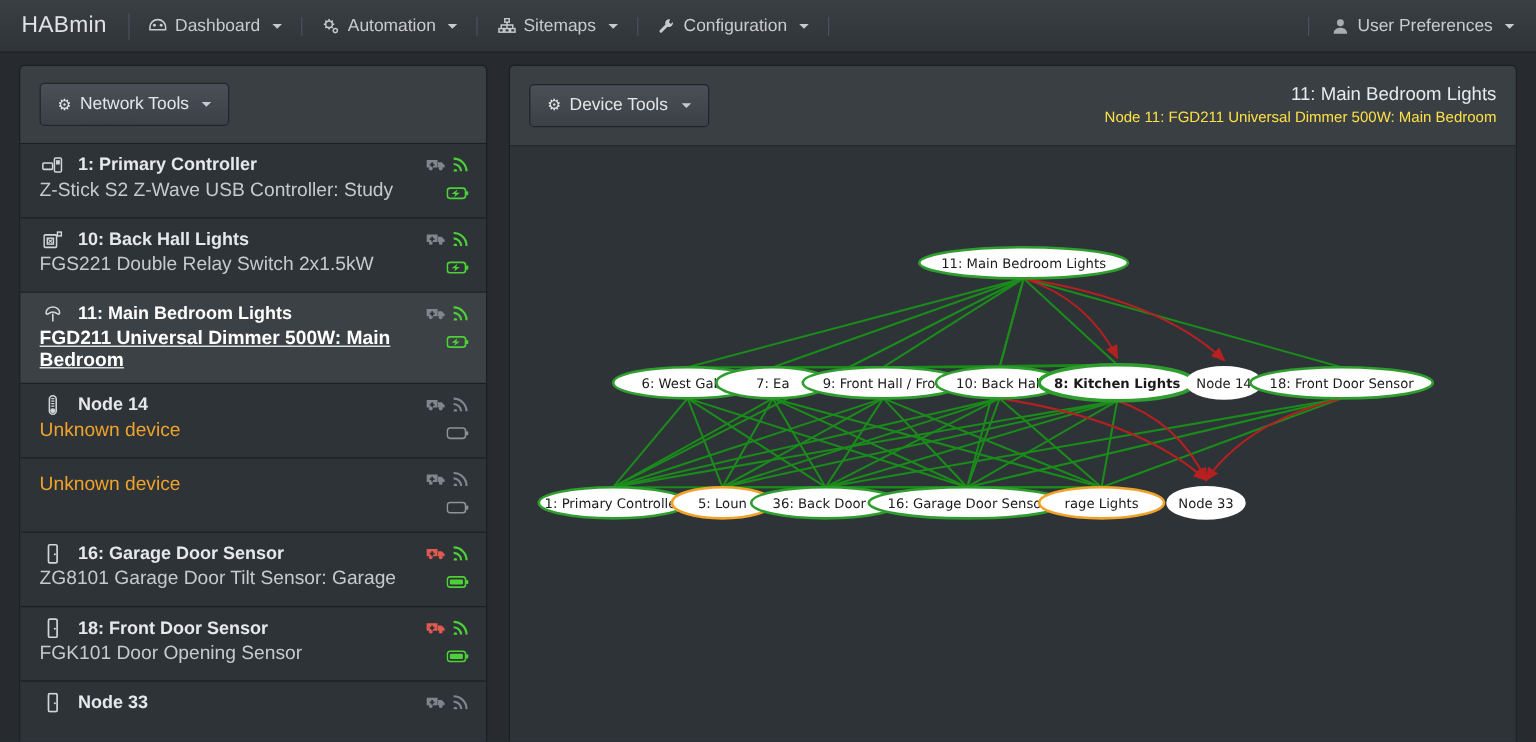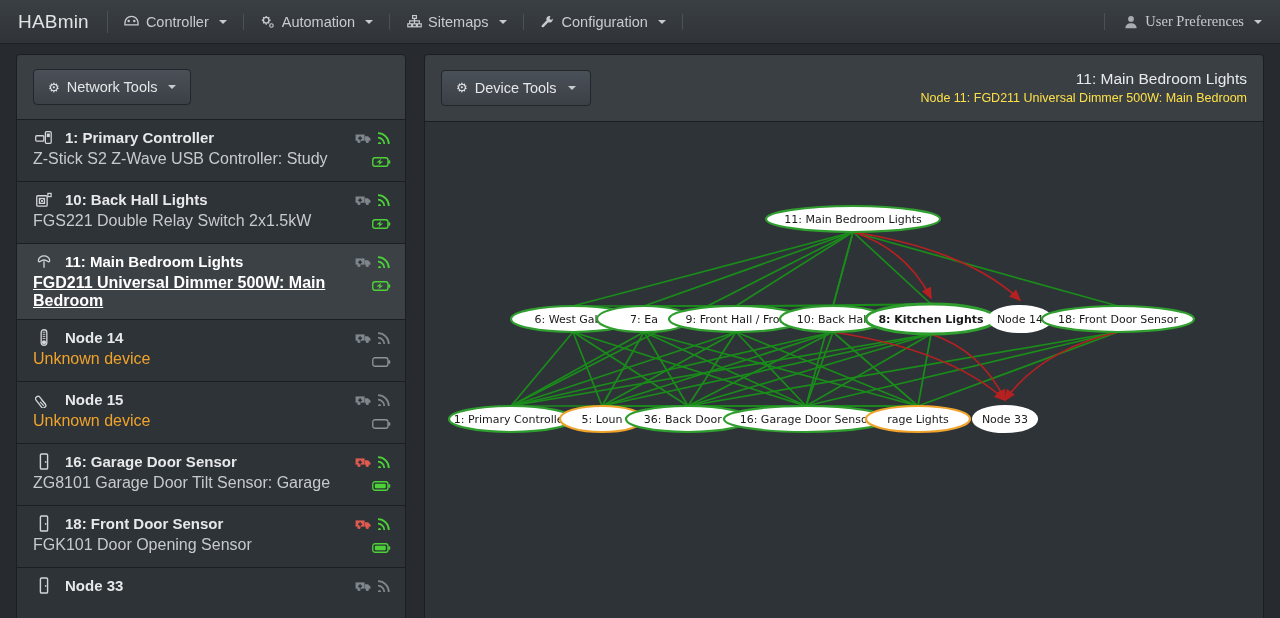--- a/index.html
+++ b/index.html
@@ -31,21 +31,21 @@
   .nav-item {
     display: flex; align-items: center; gap: 6px;
     padding: 0 16px;
     color: #c8cbce;
     font-size: 14.5px;
     border-right: 1px solid #4b5157;
     white-space: nowrap;
   }
   .nav-right {
     margin-left: auto;
-    display: flex; align-items: stretch; font-family: Liberation Serif, serif;
+    display: flex; align-items: stretch;
   }
   .nav-right .nav-item { border-right: none; border-left: 1px solid #4b5157; padding: 0 18px; }
   .caret {
     width: 0; height: 0; margin-left: 4px;
     border-left: 4px solid transparent;
     border-right: 4px solid transparent;
     border-top: 4px solid #c8cbce;
     display: inline-block;
   }
   .nico { display:inline-flex; width:16px; height:14px; align-items:center; justify-content:center; }
@@ -159,21 +159,21 @@
   </div>
 
   <div class="nav-item">
     <span class="nico">
       <svg width="15" height="13" viewBox="0 0 16 13">
           <path d="M8 1C4 1 1 4 1 8v2h14V8c0-4-3-7-7-7z" fill="none" stroke="#c8cbce" stroke-width="1.4"></path>
           <circle cx="5" cy="6" r="1.3" fill="#c8cbce"></circle>
           <circle cx="11" cy="6" r="1.3" fill="#c8cbce"></circle>
         </svg>
     </span>
-    <span>Controller</span>
+    <span>Dashboard</span>
     <i class="caret"></i>
   </div>
 
   <div class="nav-item">
     <span class="nico">
       <svg width="15" height="14" viewBox="0 0 16 16">
           <circle cx="6.5" cy="6" r="3.2" fill="none" stroke="#c8cbce" stroke-width="1.5"></circle>
           <g stroke="#c8cbce" stroke-width="1.5">
             <path d="M6.5 1v1.6M6.5 9.4V11M1.5 6h1.6M9.9 6h1.6M3 2.5l1.1 1.1M8.9 8.4L10 9.5M10 2.5L8.9 3.6M4.1 8.4L3 9.5"></path>
           </g>
@@ -362,30 +362,20 @@
                   <path d="M1 3.1a9.9 9.9 0 019.9 9.9h1.8A11.7 11.7 0 001 1.3z" fill="#7f868c"></path>
                 </svg></span>
             </div>
             <span><svg width="19" height="12" viewBox="0 0 20 12">
                 <rect x="0.8" y="1.5" width="16" height="9" rx="2.4" fill="none" stroke="#8e9397" stroke-width="1.4"></rect>
                 <rect x="17.2" y="4.2" width="2" height="3.6" rx="0.8" fill="#8e9397"></rect>
               </svg></span>
           </div>
         </div>
         <div class="node-row">
-          <div class="node-line1">
-            <span class="dev-icon">
-              <svg width="18" height="17" viewBox="0 0 18 18">
-                <rect x="2" y="2" width="5" height="14" rx="2" transform="rotate(-38 9 9)" fill="none" stroke="#d3d6d9" stroke-width="1.4"></rect>
-                <path d="M4.8 11.6l4 4" stroke="#d3d6d9" stroke-width="1.2"></path>
-                <path d="M6.6 9.6l4 4" stroke="#d3d6d9" stroke-width="1.2"></path>
-              </svg>
-            </span>
-            <span>Node 15</span>
-          </div>
           <div class="node-line2 unknown">Unknown device</div>
           <div class="status-icons">
             <div class="status-top">
               <span><svg width="17" height="12" viewBox="0 0 18 12">
                   <path d="M0.6 2.2h9.6v6.6H0.6z" fill="#7f868c"></path>
                   <path d="M10.6 4.2h3.2l2.6 2.6v2h-5.8z" fill="#7f868c"></path>
                   <circle cx="4.2" cy="9.6" r="1.7" fill="#7f868c"></circle>
                   <circle cx="13" cy="9.6" r="1.7" fill="#7f868c"></circle>
                   <path d="M4.6 4.2h1.6v1.3h1.3v1.6H6.2v1.3H4.6V7.1H3.3V5.5h1.3z" fill="#2e3338"></path>
                 </svg></span>

